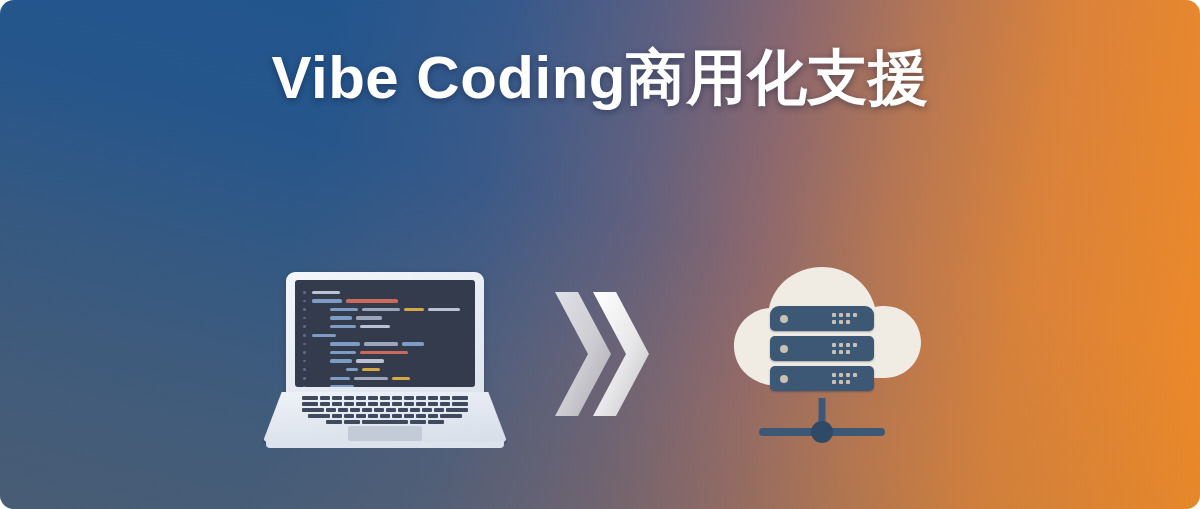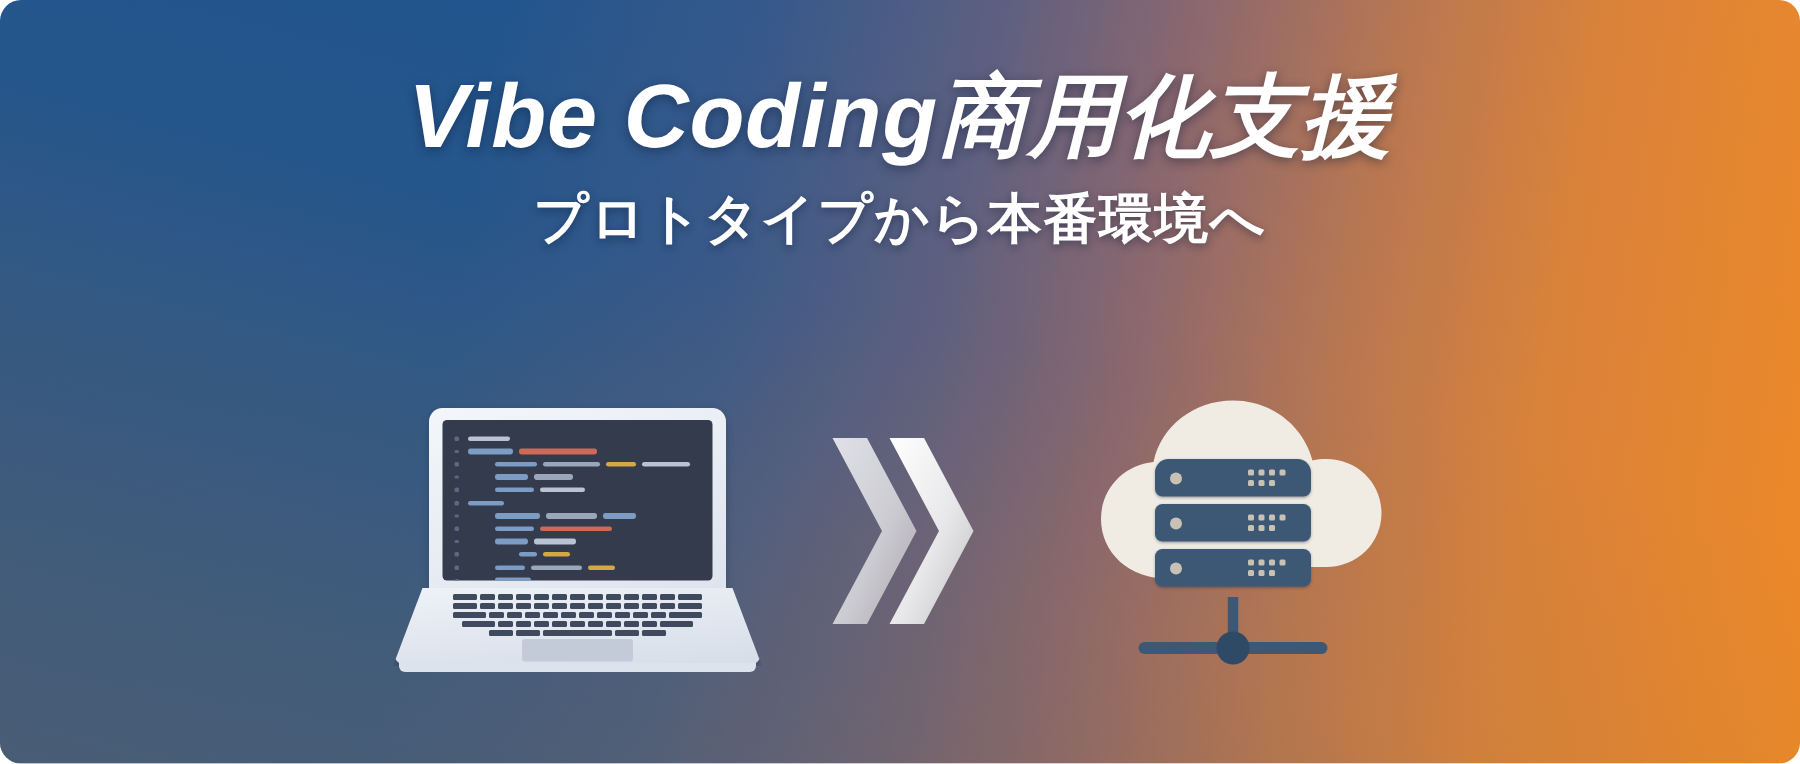--- a/index.html
+++ b/index.html
@@ -62,21 +62,20 @@
   }
   .headline {
     margin: 0;
     color: #ffffff;
     font-size: 60px;
     font-weight: bold;
     letter-spacing: 0.5px;
     line-height: 1.08;
     text-shadow: 0 2px 7px rgba(10,25,50,0.45);
     white-space: nowrap;
-    font-style: italic;
   }
   .subhead {
     margin: 14px 0 0 0;
     color: #ffffff;
     font-size: 36px;
     font-weight: bold;
     letter-spacing: 1px;
     line-height: 1.15;
     text-shadow: 0 2px 6px rgba(10,25,50,0.45);
     white-space: nowrap;
@@ -280,21 +279,20 @@
 <body>
 
 <div id="hero">
 
   <div class="bg-base"></div>
   <div class="bg-warm"></div>
   <div class="bg-cool"></div>
 
   <div class="text-block">
     <h1 class="headline">Vibe Coding商用化支援</h1>
-    <p class="subhead">プロトタイプから本番環境へ</p>
   </div>
 
   <div class="illus">
 
     <div class="laptop">
       <div class="lid">
         <div class="screen">
           <div class="code-area" id="code-area">
               <div class="code-row">
                 <div class="gutter">

